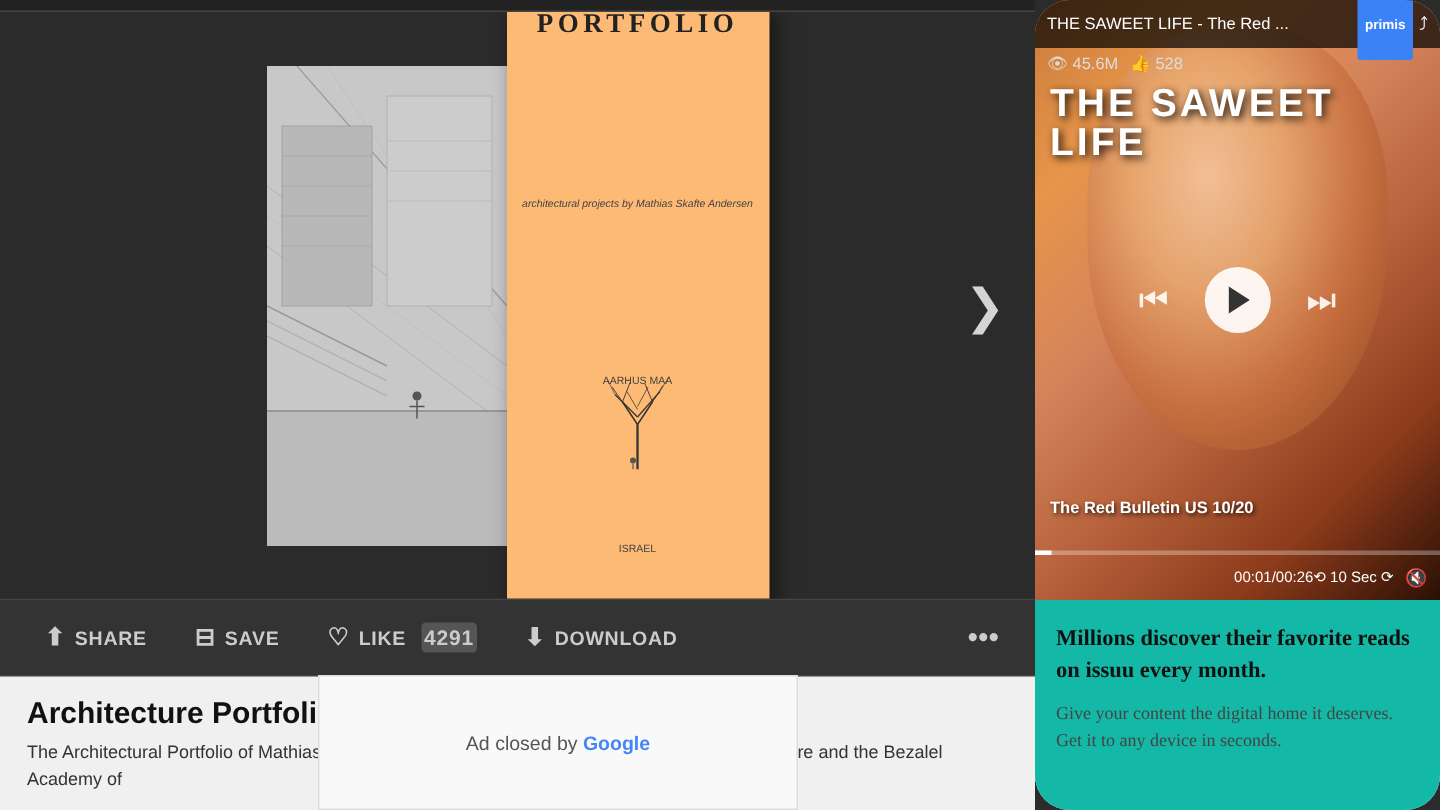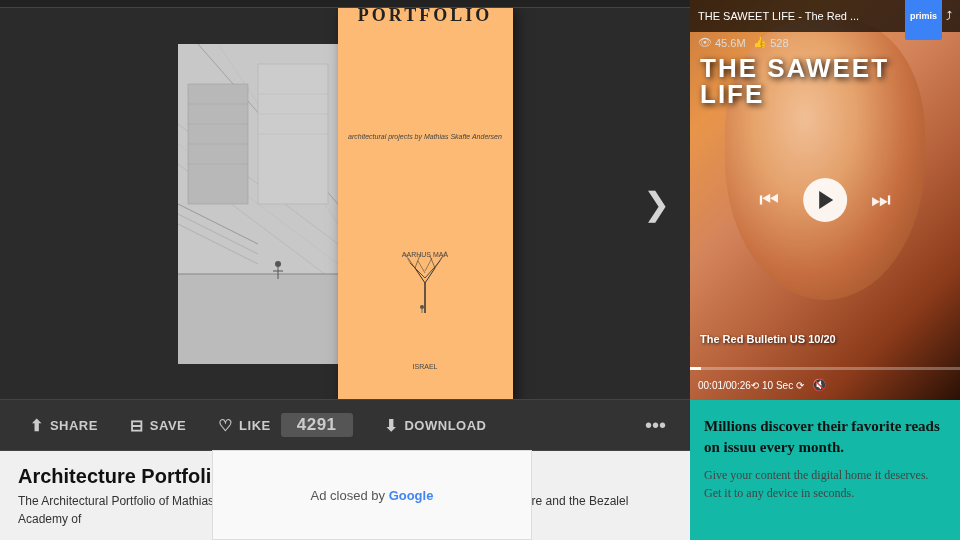--- a/index.html
+++ b/index.html
@@ -149,22 +149,22 @@
     }
 
     .toolbar-icon {
       font-size: 16px;
       color: #ccc;
     }
 
     .like-count {
       background: #555;
       color: #ccc;
-      font-size: 17px;
-      padding: 2px 16px;
+      font-size: 14px;
+      padding: 2px 2px;
       border-radius: 3px;
       margin-left: 4px;
     }
 
     .toolbar-spacer { flex: 1; }
 
     .more-btn {
       color: #ccc;
       font-size: 20px;
       cursor: pointer;
@@ -228,20 +228,21 @@
     }
 
     
     .sidebar {
       width: 270px;
       height: 540px;
       background: #fff;
       display: flex;
       flex-direction: column;
       overflow: hidden;
+      border-radius: 23px;
     }
 
     
     .video-panel {
       width: 270px;
       height: 400px;
       position: relative;
       background: #1a1a1a;
       overflow: hidden;
       flex-shrink: 0;
@@ -410,21 +411,21 @@
       width: 4%;
     }
 
     .video-bottom-bar {
       position: absolute;
       bottom: 8px;
       left: 8px;
       right: 8px;
       display: flex;
       align-items: center;
-      justify-content: flex-start;
+      justify-content: flex-end;
       z-index: 20;
     }
 
     .video-time {
       color: white;
       font-size: 10px;
     }
 
     .video-bottom-right {
       display: flex;

